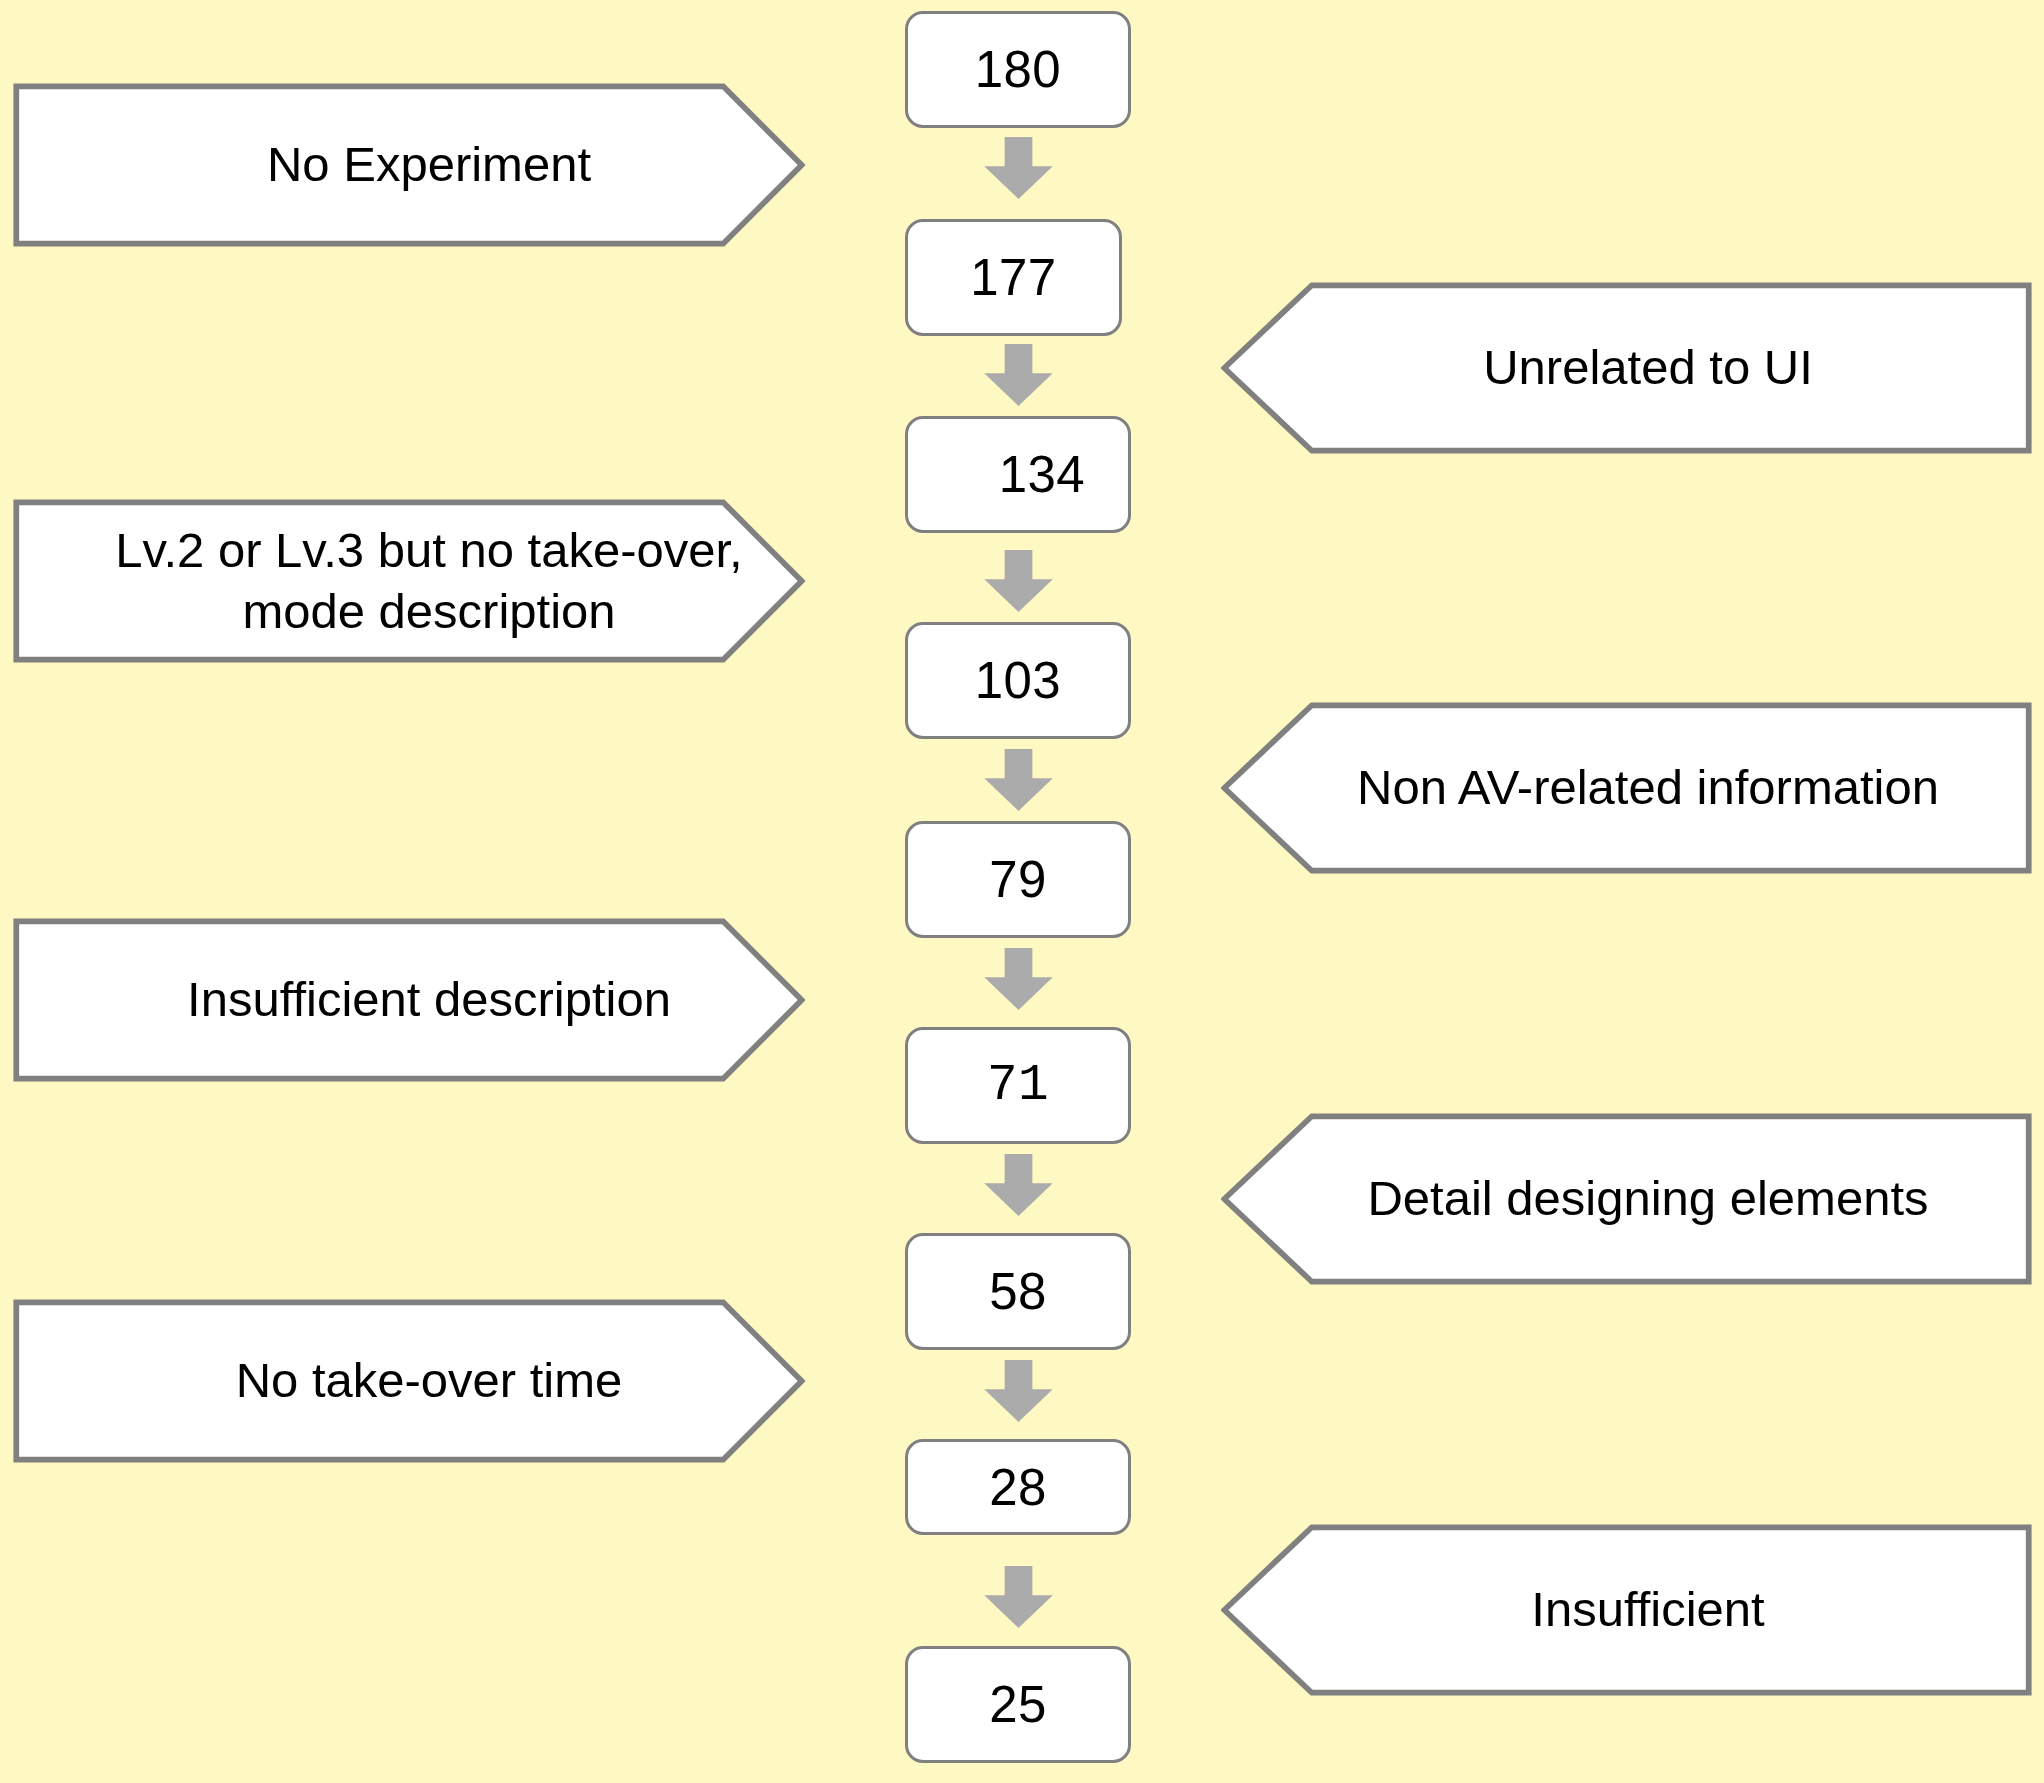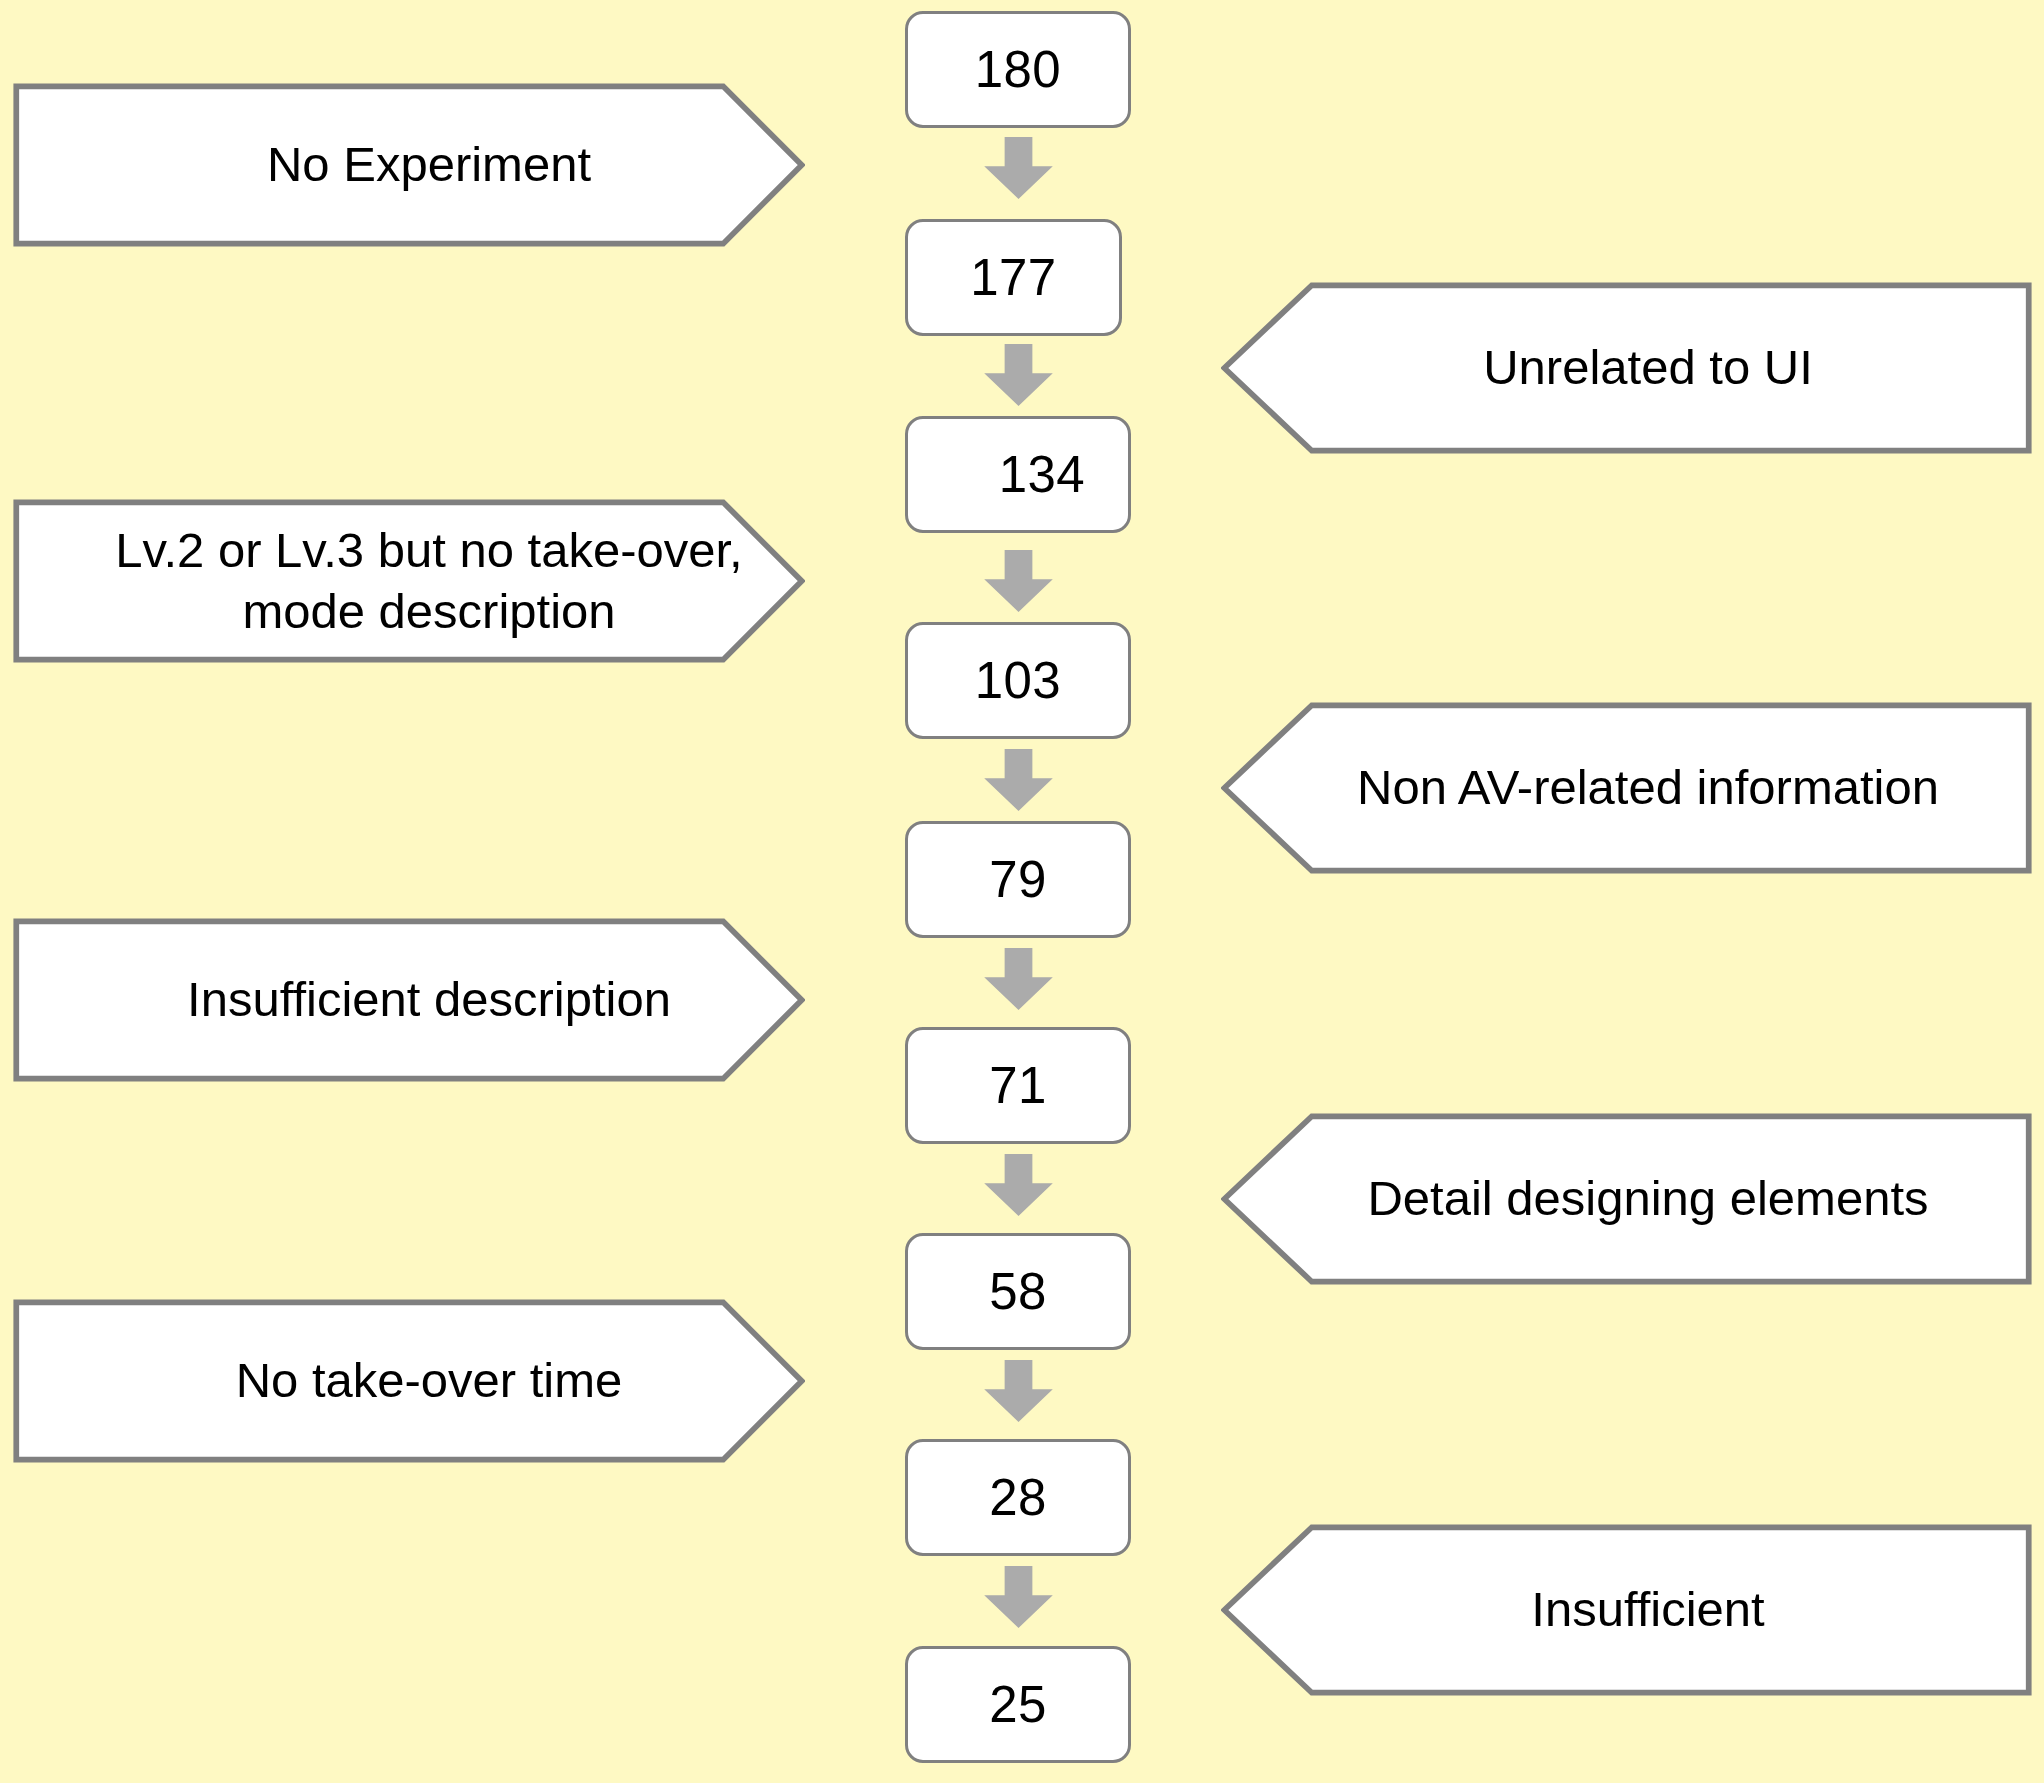--- a/index.html
+++ b/index.html
@@ -96,29 +96,29 @@
   </div>
 
   <div class="count-box" style="left:905px; top:622px; width:226px; height:117px;">
     <span class="count-value">103</span>
   </div>
 
   <div class="count-box" style="left:905px; top:821px; width:226px; height:117px;">
     <span class="count-value">79</span>
   </div>
 
-  <div class="count-box" style="left:905px; top:1027px; width:226px; height:117px;">
+  <div class="count-box" style="left:905px; top:1027px; width:226px; height:117px;font-family:Liberation Mono, monospace;">
     <span class="count-value">71</span>
   </div>
 
   <div class="count-box" style="left:905px; top:1233px; width:226px; height:117px;">
     <span class="count-value">58</span>
   </div>
 
-  <div class="count-box" style="left:905px; top:1439px; width:226px; height:117px;">
+  <div class="count-box" style="left:905px; top:1439px; width:226px; height:96px;">
     <span class="count-value">28</span>
   </div>
 
   <div class="count-box" style="left:905px; top:1646px; width:226px; height:117px;">
     <span class="count-value">25</span>
   </div>
 
   <div class="down-arrow" style="left:984px; top:137px;">
     <svg width="69" height="62" viewBox="0 0 84 76">
         <polygon points="25,0 59,0 59,36 84,36 42,76 0,36 25,36" fill="#ABABAB"></polygon>

